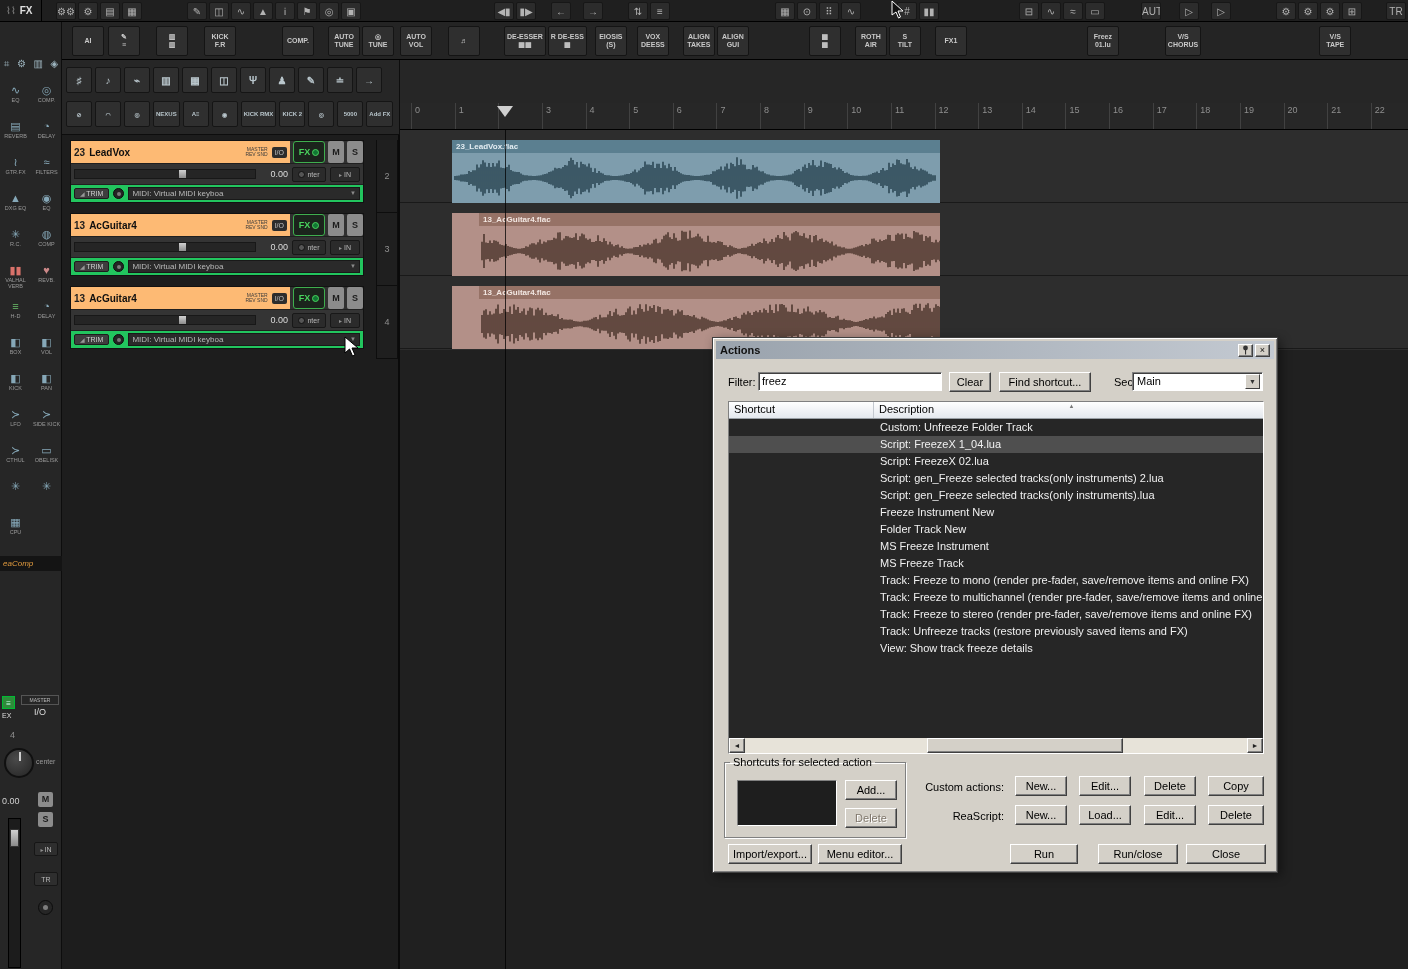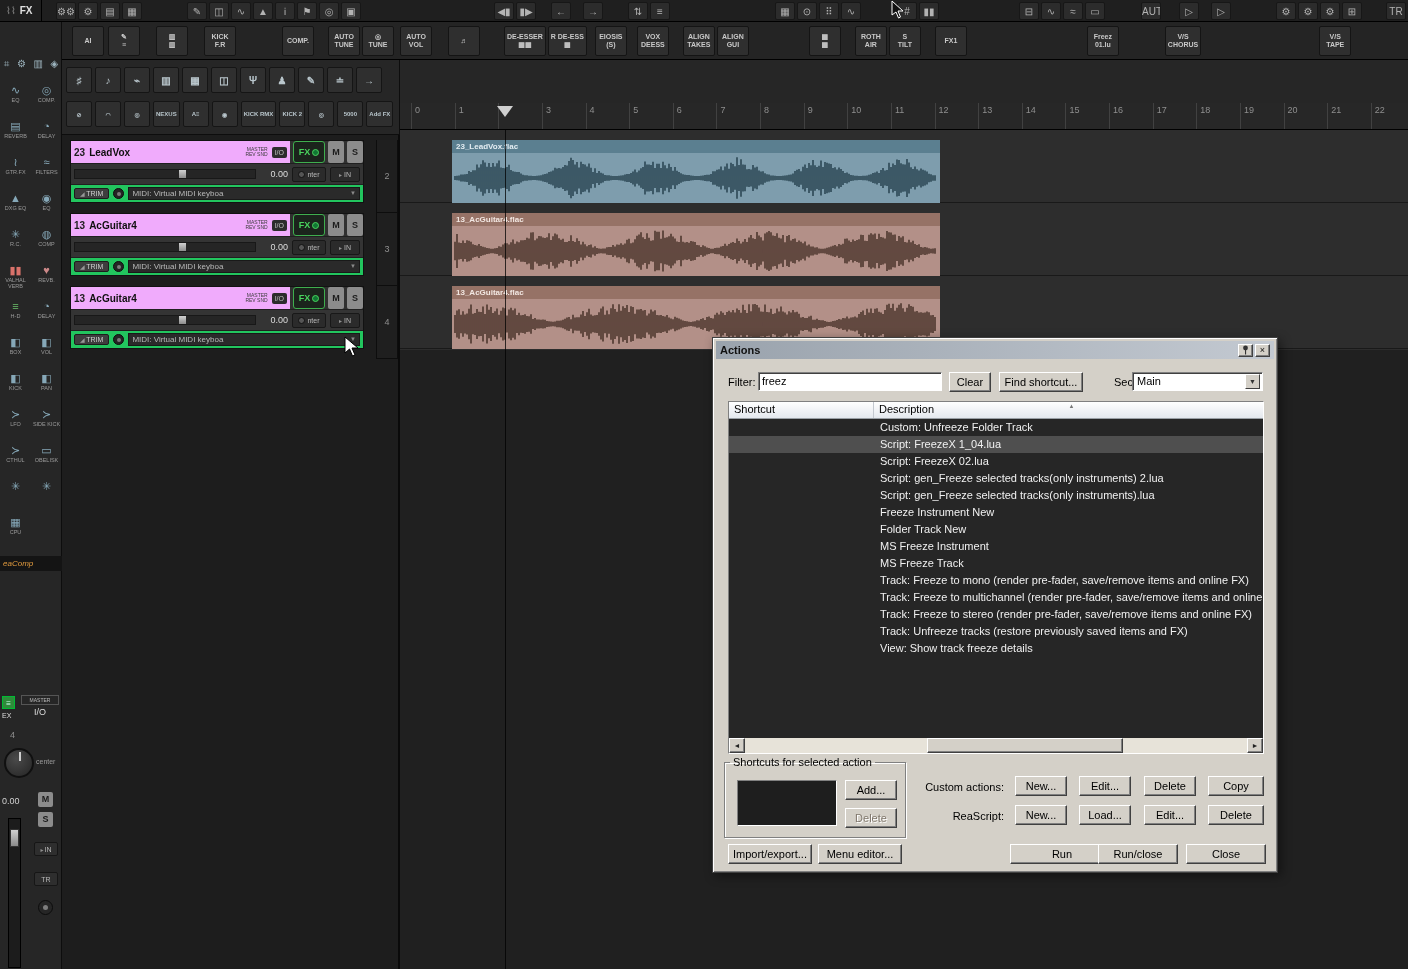--- a/index.html
+++ b/index.html
@@ -111,33 +111,33 @@
     background:repeating-linear-gradient(180deg, #2d2d2d 0 72px, #191919 72px 73px); }
   #below-lanes { position:absolute; left:0; top:220px; right:0; bottom:0; background:#202020; }
   .clip { position:absolute; left:52px; width:488px; height:63px; overflow:hidden; }
   .clip-label { height:13px; font-size:8px; line-height:13px; padding-left:4px;
     font-weight:bold; }
   .wave { display:block; width:488px; height:50px; }
   .wave path { fill:none; }
   .v-blue { background:#7e9dad; }
   .v-blue .clip-label { background:#5b7f90; color:#e4edf2; }
   .v-blue .wave { color:#2c4854; }
-  .v-brown { background:#b39088; }
+  .v-brown { background:#b39088;padding-left:27px; }
   .v-brown .clip-label { background:#9672665; background:#967266; color:#f2e7e2; }
   .v-brown .wave { color:#4e372f; }
   #playhead { position:absolute; left:105px; top:0; bottom:0; width:1px;
     background:rgba(0,0,0,0.75); }
 
   
   #track-panel { left:62px; top:135px; width:338px; height:834px; background:#1d1d1d;
     border-right:2px solid #0a0a0a; padding:5px 0 0 8px; }
   .track { width:294px; height:63px; margin-bottom:10px; background:#303030;
     border:1px solid #121212; display:flex; flex-direction:column; }
   .ta { display:flex; height:22px; }
-  .tname { flex:1; background:#f0abfc; display:flex; align-items:center; padding:8px 3px;
+  .tname { flex:1; background:#fdba74; display:flex; align-items:center; padding:8px 3px;
     gap:4px; }
   .tnum { font-weight:bold; font-size:10px; color:#1d1d1d; }
   .tnm { font-weight:bold; font-size:10px; color:#0f0f0f; flex:1; overflow:hidden;
     white-space:nowrap; }
   .troute { font-size:5px; line-height:5px; color:#3c3c3c; text-align:right; }
   .tio { background:#2c2c2c; color:#c2c2c2; font-size:7px; padding:2px 3px;
     border-radius:2px; }
   .tfx { width:32px; margin-left:3px; background:#1b241c; border:1px solid #3fae4e;
     border-radius:3px; color:#4ad45e; font-size:9px; font-weight:bold; display:flex;
     align-items:center; justify-content:center; gap:2px; }
@@ -709,21 +709,21 @@
           </svg>
       </span>
       <span class="dlg-btn">×</span>
     </div>
 
     <span class="dlg-label" style="left:15px;top:38px;">Filter:</span>
     <div class="txt" style="left:45px;top:34px;width:184px;">
       <span>freez</span>
     </div>
     <button class="wbtn" style="left:236px;top:34px;width:42px;">Clear</button>
-    <button class="wbtn" style="left:286px;top:34px;width:84px;">Find shortcut...</button>
+    <button class="wbtn" style="left:286px;top:34px;width:92px;">Find shortcut...</button>
     <span class="dlg-label" style="left:377px;top:38px;margin-left:24px;">Section:</span>
     <div class="combo" style="left:419px;top:34px;width:131px;">
       <span>Main</span>
       <span class="combo-arrow">▼</span>
     </div>
 
     <div class="dlg-list">
       <div class="lhdr">
         <div class="lh-col lh-short">Shortcut</div>
         <div class="lh-col lh-desc">
@@ -799,21 +799,21 @@
     <button class="wbtn" style="left:495px;top:438px;width:56px;">Copy</button>
 
     <span class="dlg-label" style="left:181px;top:472px;width:110px;text-align:right;">ReaScript:</span>
     <button class="wbtn" style="left:302px;top:467px;width:52px;">New...</button>
     <button class="wbtn" style="left:366px;top:467px;width:52px;">Load...</button>
     <button class="wbtn" style="left:431px;top:467px;width:52px;">Edit...</button>
     <button class="wbtn" style="left:495px;top:467px;width:56px;">Delete</button>
 
     <button class="wbtn" style="left:15px;top:506px;width:84px;">Import/export...</button>
     <button class="wbtn" style="left:105px;top:506px;width:84px;">Menu editor...</button>
-    <button class="wbtn" style="left:297px;top:506px;width:104px;">Run</button>
+    <button class="wbtn" style="left:297px;top:506px;width:68px;">Run</button>
     <button class="wbtn" style="left:385px;top:506px;width:80px;">Run/close</button>
     <button class="wbtn" style="left:473px;top:506px;width:80px;">Close</button>
   </div>
 
   <svg class="cursor" style="left:344px;top:336px;" width="16" height="22">
     <polygon points="1,1 1,17 5.5,13 8.5,20 11,19 8,12 14,12" fill="#ffffff" stroke="#000000" stroke-width="1"></polygon>
   </svg>
   <svg class="cursor" style="left:891px;top:0;" width="16" height="20">
     <polygon points="1,1 1,15 5,12 7.5,18 9.5,17 7,11 12,11" fill="#111111" stroke="#ffffff" stroke-width="1"></polygon>
   </svg>

